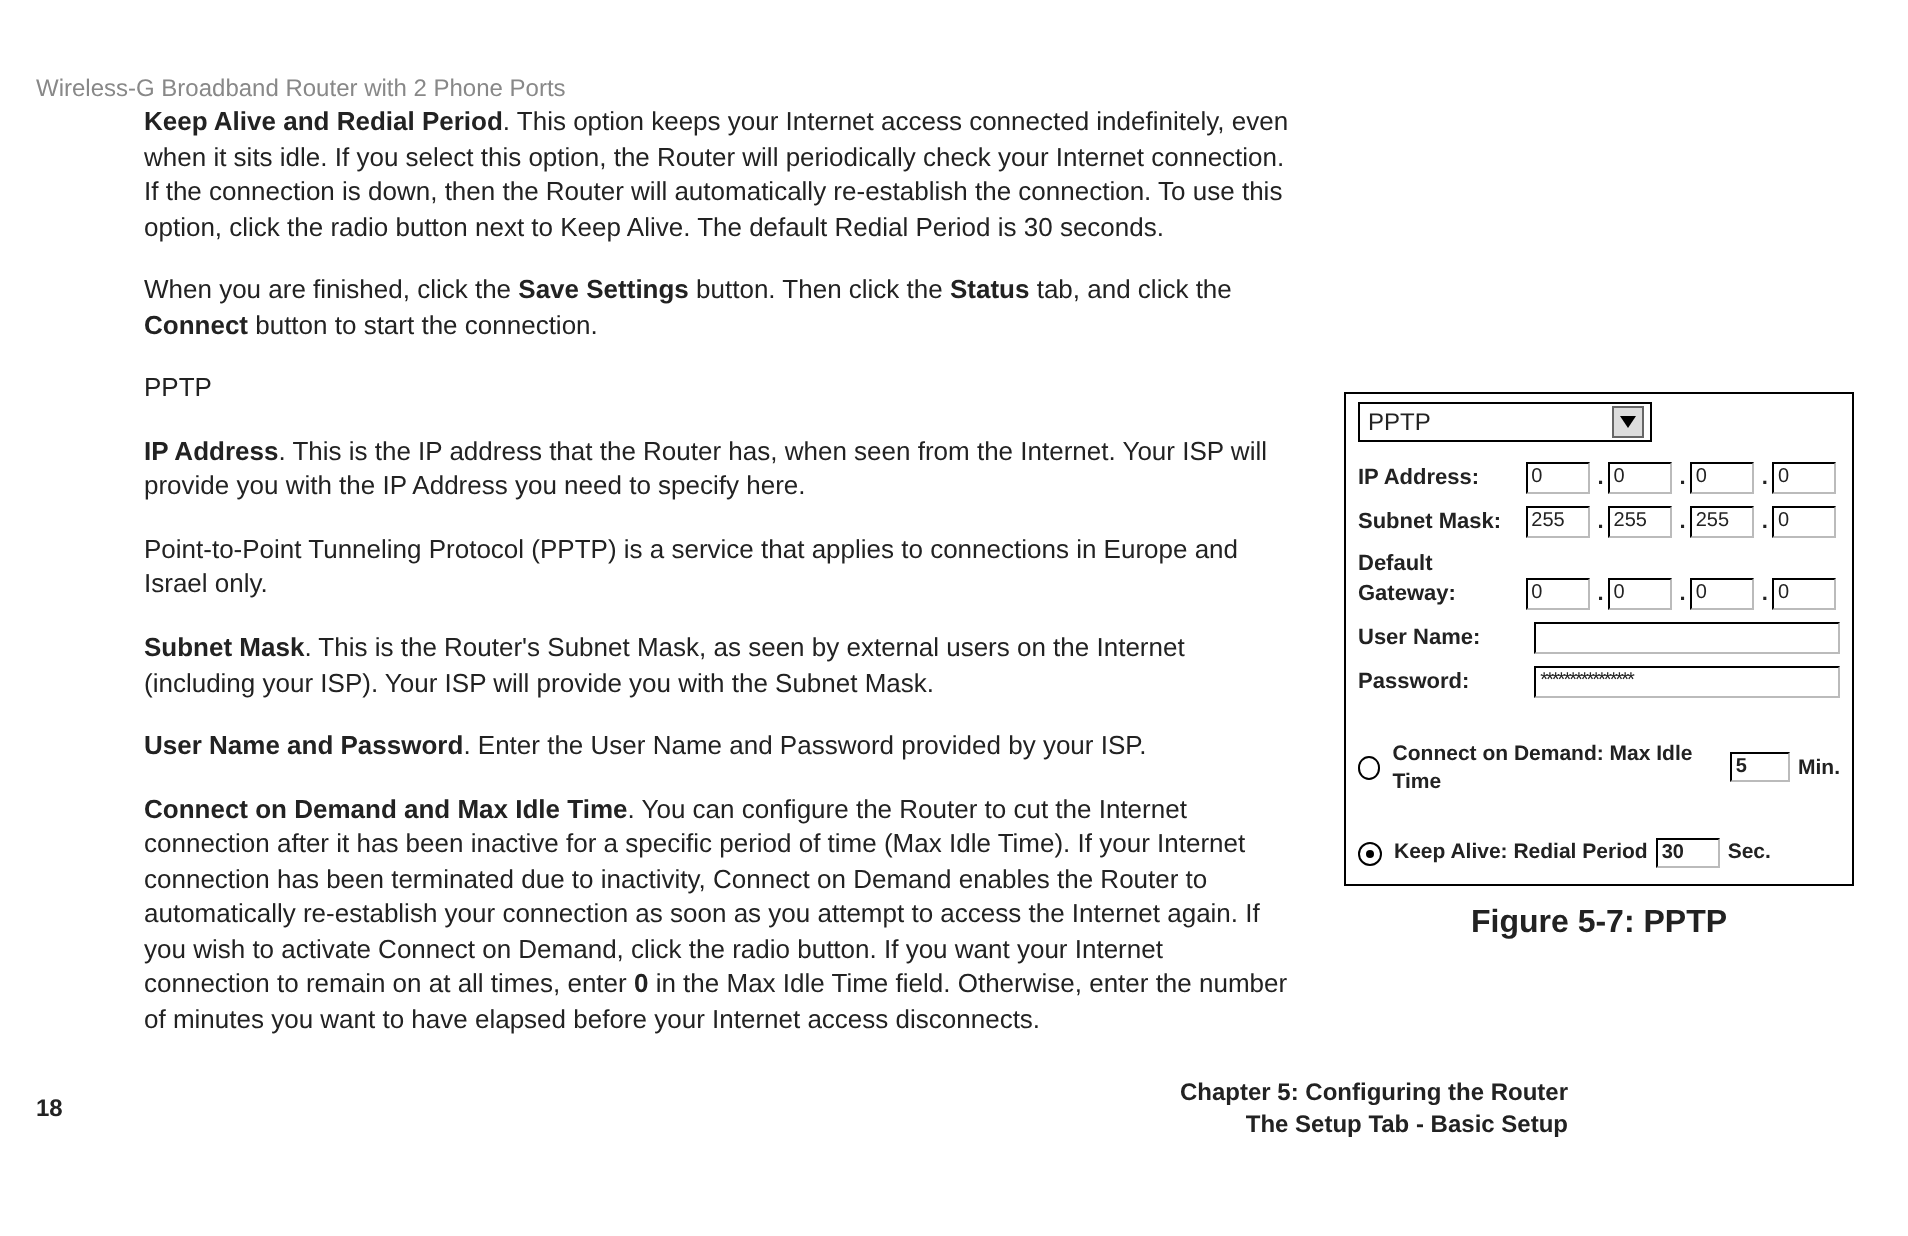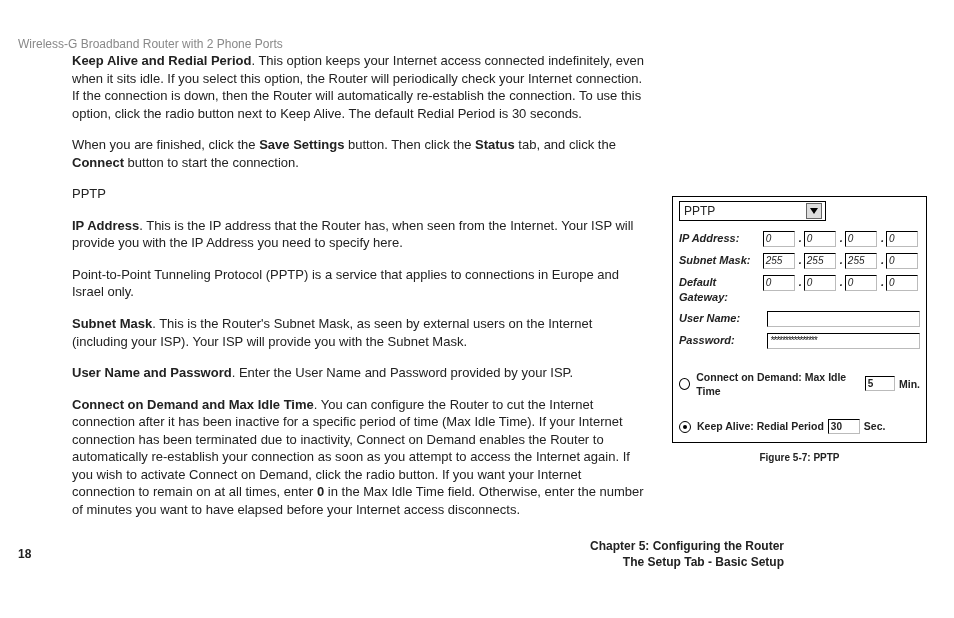--- a/index.html
+++ b/index.html
@@ -85,21 +85,21 @@
   .pptp-select .sel-btn {
     width: 14px;
     height: 14px;
     background: #ddd;
     border: 1px solid #666;
     display: flex;
     align-items: center;
     justify-content: center;
   }
   .sel-btn svg { display:block; }
-  .fr { display: flex; align-items: flex-start; margin-bottom: 6px; font-style: italic; }
+  .fr { display: flex; align-items: flex-end; margin-bottom: 6px; }
   .fr .lbl { width: 90px; font-size: 11px; font-weight: bold; }
   .ip-box {
     width: 28px;
     height: 14px;
     border-top: 1px solid #000;
     border-left: 1px solid #000;
     border-right: 1px solid #bbb;
     border-bottom: 1px solid #bbb;
     background: #fff;
     font-size: 10px;
@@ -140,21 +140,21 @@
   .small-box {
     width: 26px; height: 13px;
     border-top: 1px solid #000; border-left: 1px solid #000;
     border-right: 1px solid #bbb; border-bottom: 1px solid #bbb;
     background: #fff; font-size: 10px; padding: 0 2px; margin: 0 4px;
     display:inline-flex; align-items:center;
   }
   .caption {
     text-align: center;
     font-weight: bold;
-    font-size: 10px;
+    font-size: 16px;
     margin-top: 8px;
   }
 </style>
 </head>
 <body>
 
 <div class="page">
 
   <div class="header-line">Wireless-G Broadband Router with 2 Phone Ports</div>
 

